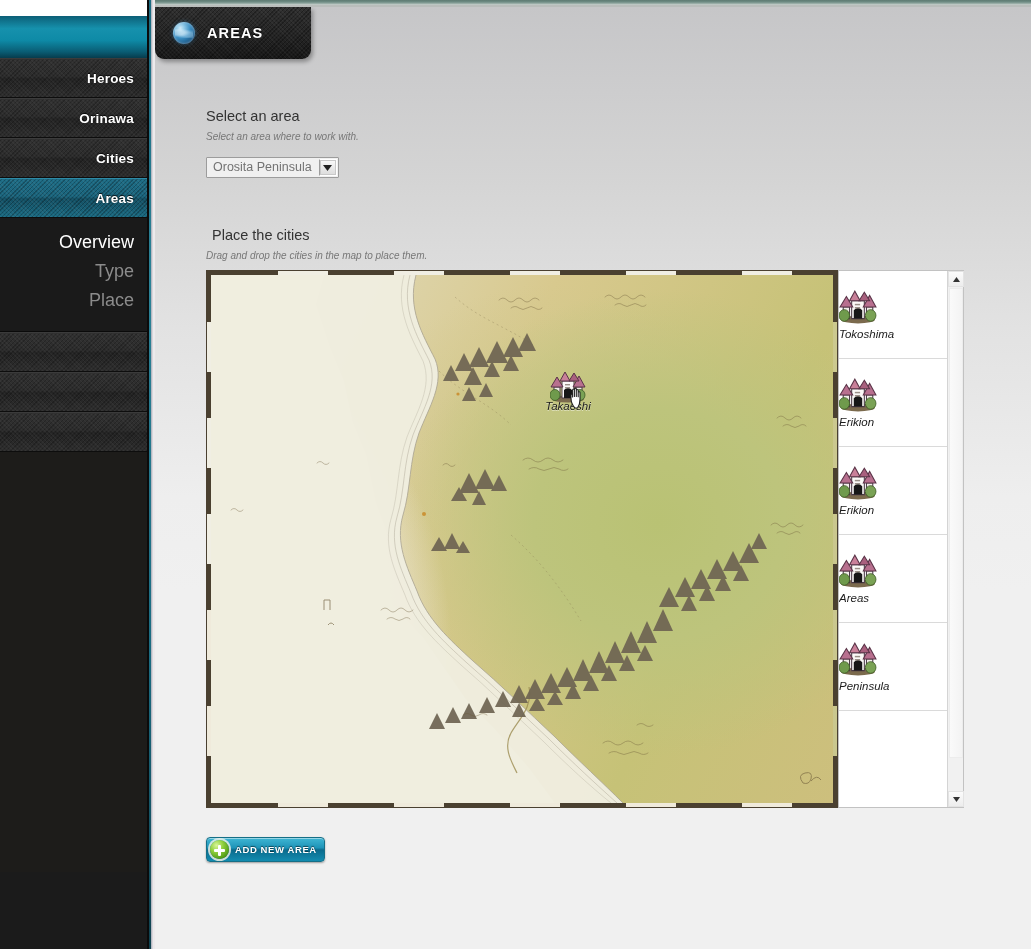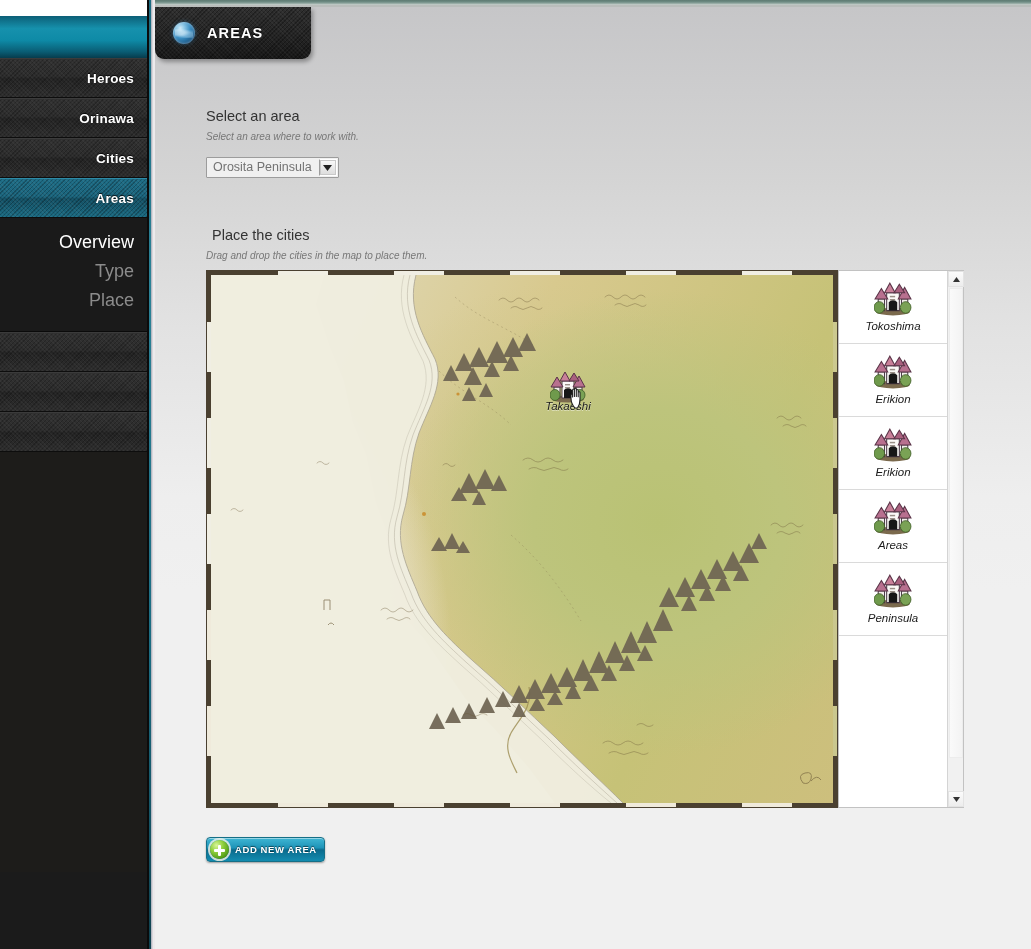--- a/index.html
+++ b/index.html
@@ -232,24 +232,24 @@
     background: #ffffff;
     border: 1px solid #c2c2c2;
     display: flex;
   }
   #city-list {
     width: 108px; height: 536px;
     overflow: hidden;
     background: #fff;
   }
   .city-card {
-    height: 73px;
+    height: 88px;
     border-bottom: 1px solid #dadada;
     display: flex; flex-direction: column;
-    align-items: center; justify-content: center;
+    justify-content: center;
     background: #ffffff;
     cursor: move;
   }
   .city-card-name {
     font-size: 11.5px; font-style: italic; color: #1b1b1b;
     margin-top: 4px; white-space: nowrap;
   }
   .city-card.empty { border-bottom: none; cursor: default; }
 
   

